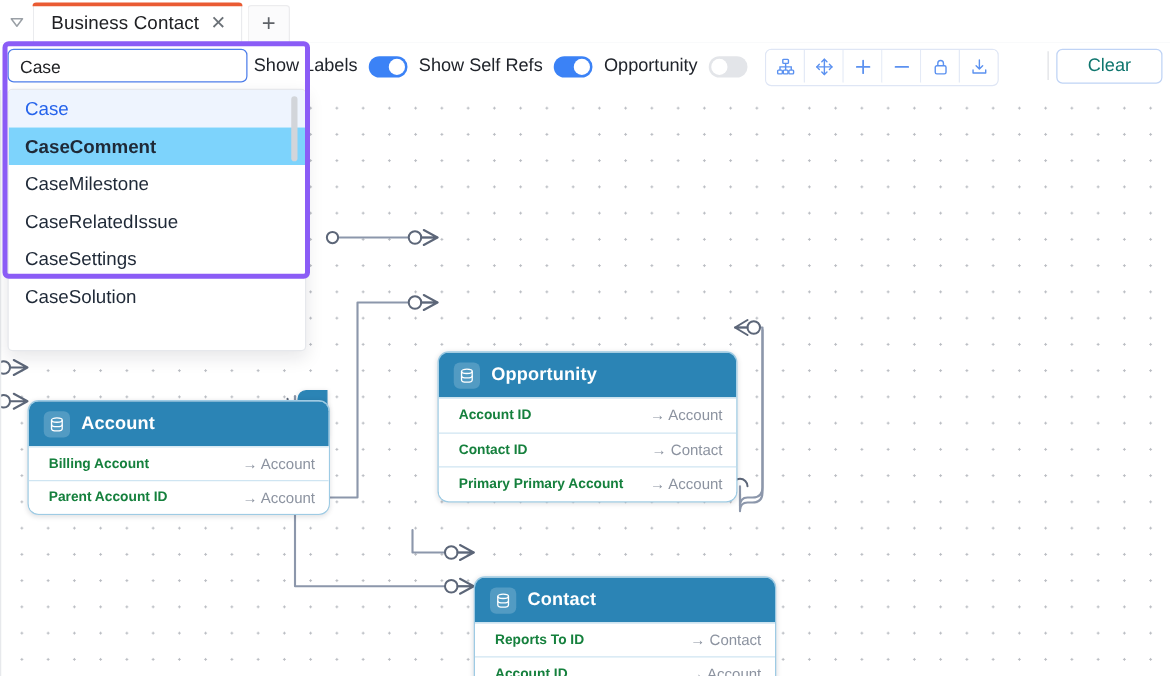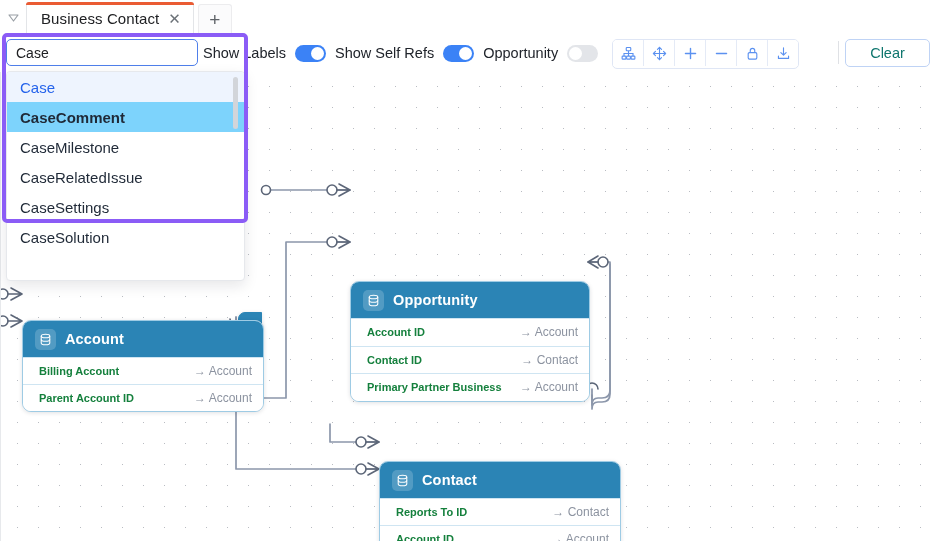--- a/index.html
+++ b/index.html
@@ -262,21 +262,21 @@
       </div>
       <div class="row">
         <span class="row-name">Account ID</span>
         <span class="row-ref"><span class="arr">→</span> <span>Account</span></span>
       </div>
       <div class="row">
         <span class="row-name">Contact ID</span>
         <span class="row-ref"><span class="arr">→</span> <span>Contact</span></span>
       </div>
       <div class="row">
-        <span class="row-name">Primary Partner Business</span>
+        <span class="row-name">Primary Primary Account</span>
         <span class="row-ref"><span class="arr">→</span> <span>Account</span></span>
       </div>
     </div>
 
     <div class="node" id="node-contact">
       <div class="node-head">
         <span class="db">
           <svg width="13" height="13" viewBox="0 0 14 14" fill="none" stroke="#ffffff" stroke-width="1.15">
             <ellipse cx="7" cy="3.3" rx="4.6" ry="1.9"></ellipse>
             <path d="M2.4 3.3 V10.7 c0 1.05 2.06 1.9 4.6 1.9 s4.6-.85 4.6-1.9 V3.3"></path>

